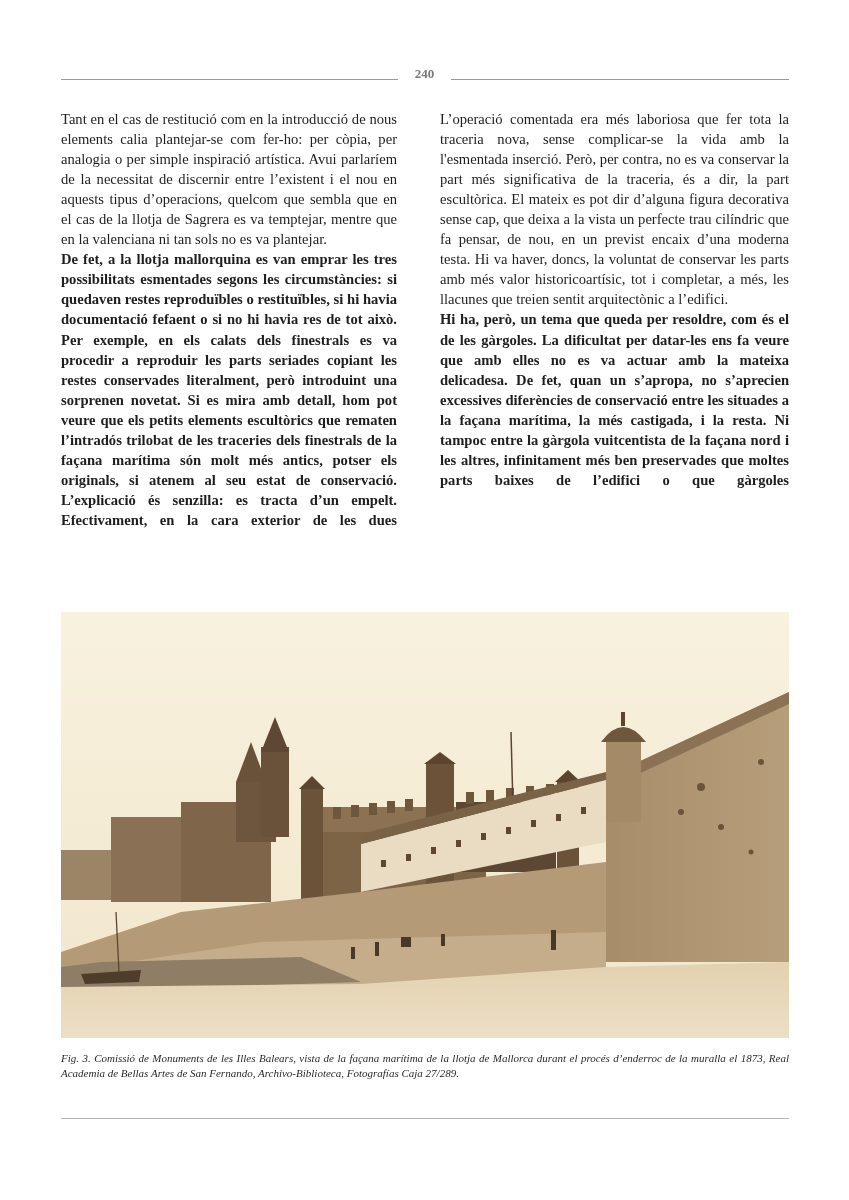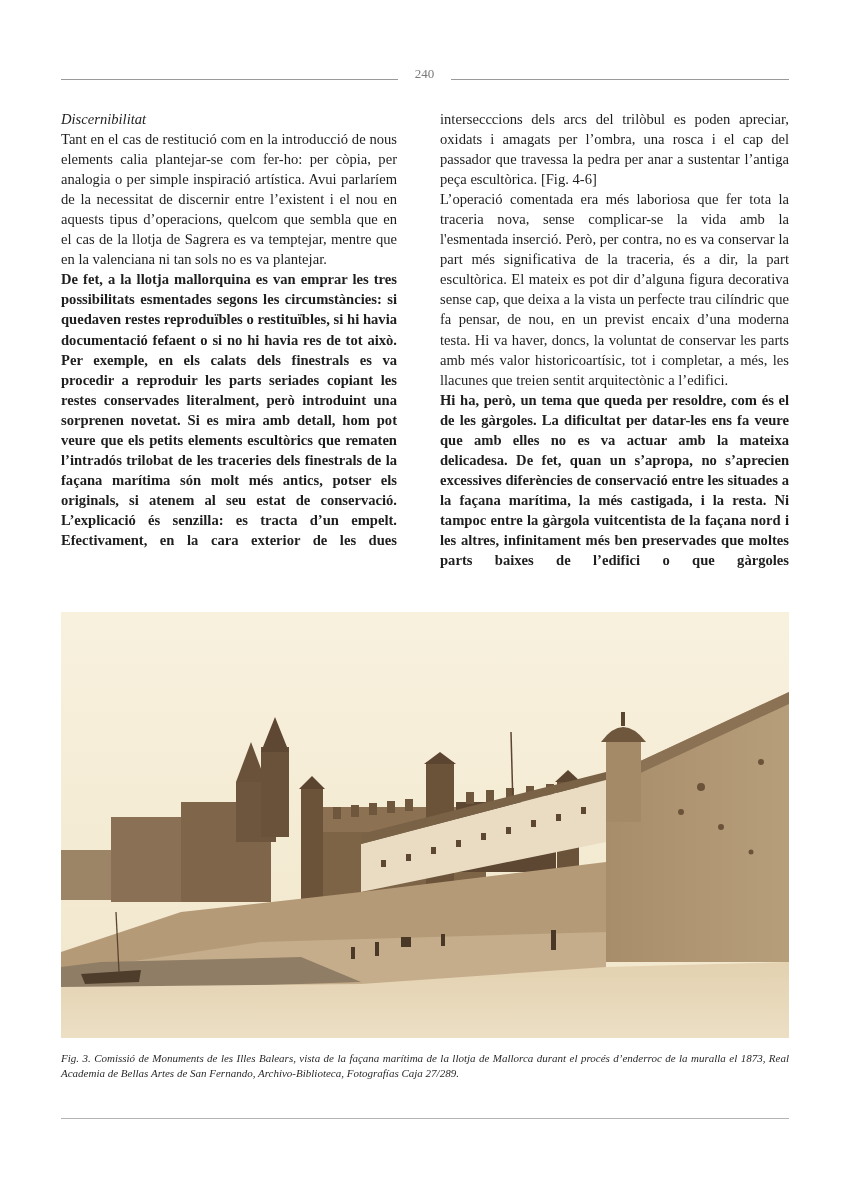--- a/index.html
+++ b/index.html
@@ -1,19 +1,19 @@
 <!DOCTYPE html>
 <html><head>
 <meta charset="utf-8">
 <style>
   html, body { margin: 0; padding: 0; background: #ffffff; }
   body { width: 849px; height: 1200px; position: relative; overflow: hidden;
          font-family: "Liberation Serif", "DejaVu Serif", serif; color: #1e1e1e; }
 
-  .header { position: absolute; left: 61px; top: 66px; width: 728px; height: 20px; }
+  .header { position: absolute; left: 61px; top: 66px; width: 728px; height: 20px; font-weight: bold; }
   .header .rule { position: absolute; top: 13px; height: 1px; background: #9a9a9a; }
   .header .rule.left { left: 0; width: 337px; }
   .header .rule.right { left: 390px; width: 338px; }
   .header .pageno { position: absolute; left: 337px; width: 53px; top: 0; text-align: center;
                     font-size: 13px; color: #7a7a7a; }
 
   .col { position: absolute; top: 109px; width: 336px; font-size: 14.6px; line-height: 20.05px;
          text-align: justify; }
   .col.left { left: 61px; }
   .col.right { left: 440px; width: 349px; top: 109px; }
@@ -34,27 +34,25 @@
 </head>
 <body>
 
 <div class="header">
   <div class="rule left"></div>
   <div class="pageno">240</div>
   <div class="rule right"></div>
 </div>
 
 <div class="col left">
-  <p class="subhead">Discernibilitat</p>
   <p>Tant en el cas de restitució com en la introducció de nous elements calia plantejar-se com fer-ho: per còpia, per analogia o per simple inspiració artística. Avui parlaríem de la necessitat de discernir entre l’existent i el nou en aquests tipus d’operacions, quelcom que sembla que en el cas de la llotja de Sagrera es va temptejar, mentre que en la valenciana ni tan sols no es va plantejar.</p>
   <p class="last">De fet, a la llotja mallorquina es van emprar les tres possibilitats esmentades segons les circumstàncies: si quedaven restes reproduïbles o restituïbles, si hi havia documentació fefaent o si no hi havia res de tot això. Per exemple, en els calats dels finestrals es va procedir a reproduir les parts seriades copiant les restes conservades literalment, però introduint una sorprenen novetat. Si es mira amb detall, hom pot veure que els petits elements escultòrics que rematen l’intradós trilobat de les traceries dels finestrals de la façana marítima són molt més antics, potser els originals, si atenem al seu estat de conservació. L’explicació és senzilla: es tracta d’un empelt. Efectivament, en la cara exterior de les dues</p>
 </div>
 
 <div class="col right">
-  <p>intersecccions dels arcs del trilòbul es poden apreciar, oxidats i amagats per l’ombra, una rosca i el cap del passador que travessa la pedra per anar a sustentar l’antiga peça escultòrica. [Fig. 4-6]</p>
   <p>L’operació comentada era més laboriosa que fer tota la traceria nova, sense complicar-se la vida amb la l'esmentada inserció. Però, per contra, no es va conservar la part més significativa de la traceria, és a dir, la part escultòrica. El mateix es pot dir d’alguna figura decorativa sense cap, que deixa a la vista un perfecte trau cilíndric que fa pensar, de nou, en un previst encaix d’una moderna testa. Hi va haver, doncs, la voluntat de conservar les parts amb més valor historicoartísic, tot i completar, a més, les llacunes que treien sentit arquitectònic a l’edifici.</p>
   <p class="last">Hi ha, però, un tema que queda per resoldre, com és el de les gàrgoles. La dificultat per datar-les ens fa veure que amb elles no es va actuar amb la mateixa delicadesa. De fet, quan un s’apropa, no s’aprecien excessives diferències de conservació entre les situades a la façana marítima, la més castigada, i la resta. Ni tampoc entre la gàrgola vuitcentista de la façana nord i les altres, infinitament més ben preservades que moltes parts baixes de l’edifici o que gàrgoles</p>
 </div>
 
 <div class="figure">
   <svg width="728" height="426" viewBox="0 0 728 426">
     <defs>
       <linearGradient id="skyg" x1="0" y1="0" x2="0" y2="1">
         <stop offset="0" stop-color="#f8f1de"></stop>
         <stop offset="1" stop-color="#f1e6cb"></stop>

